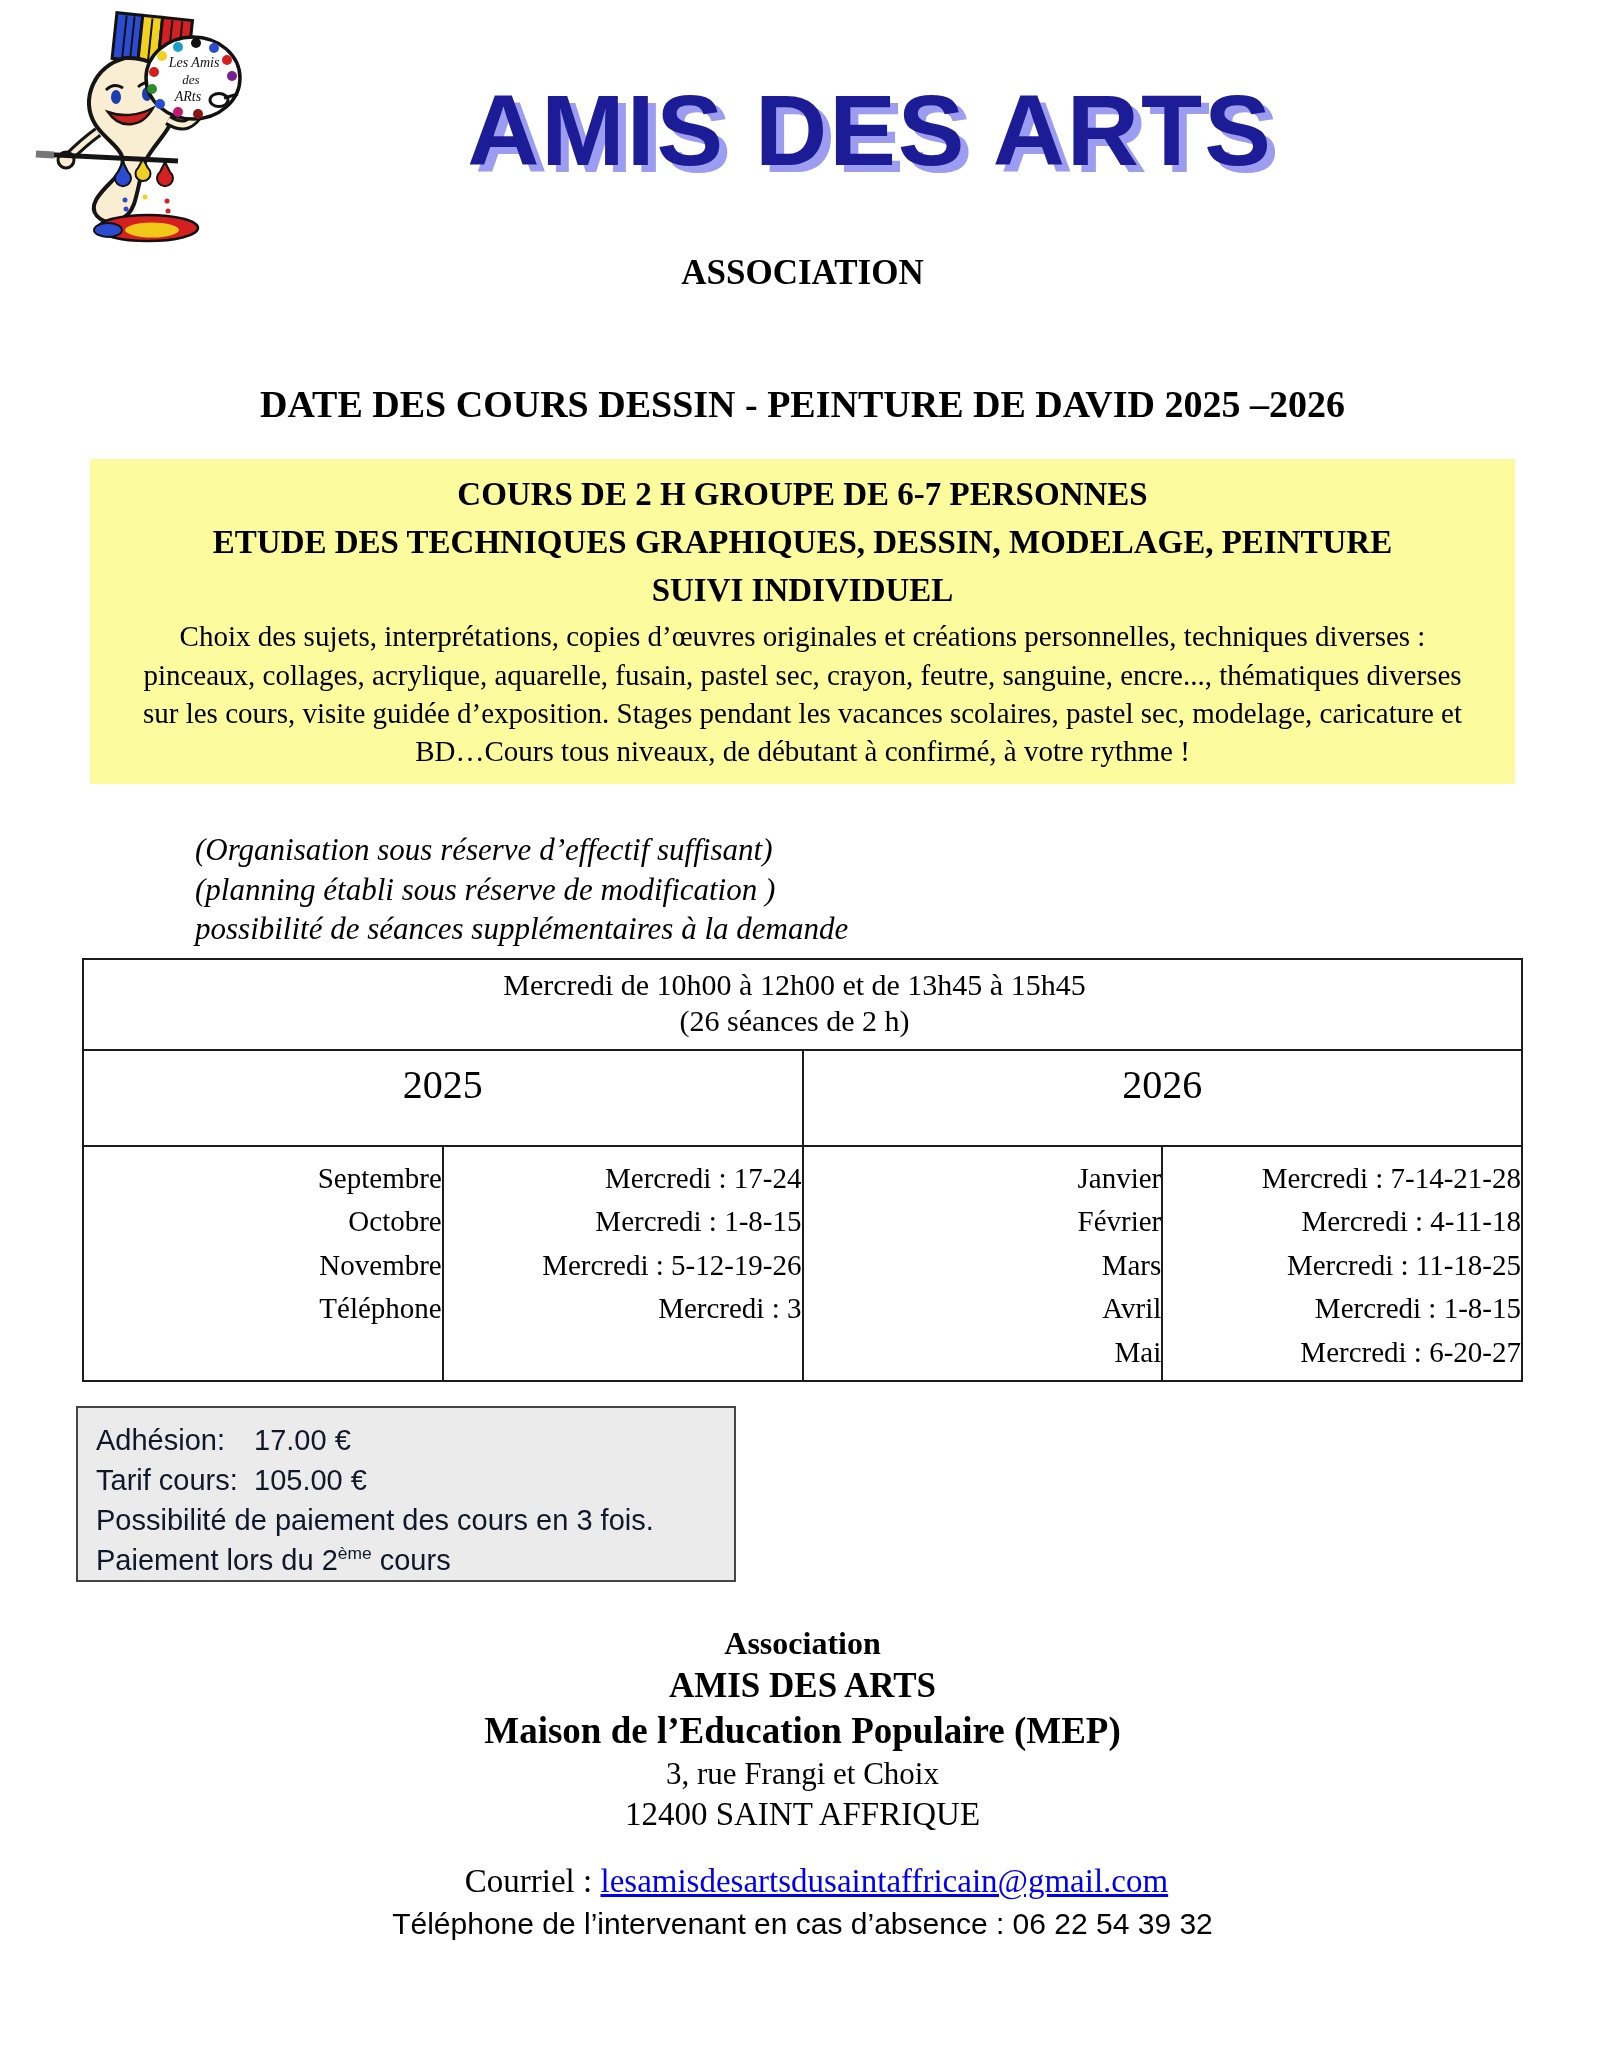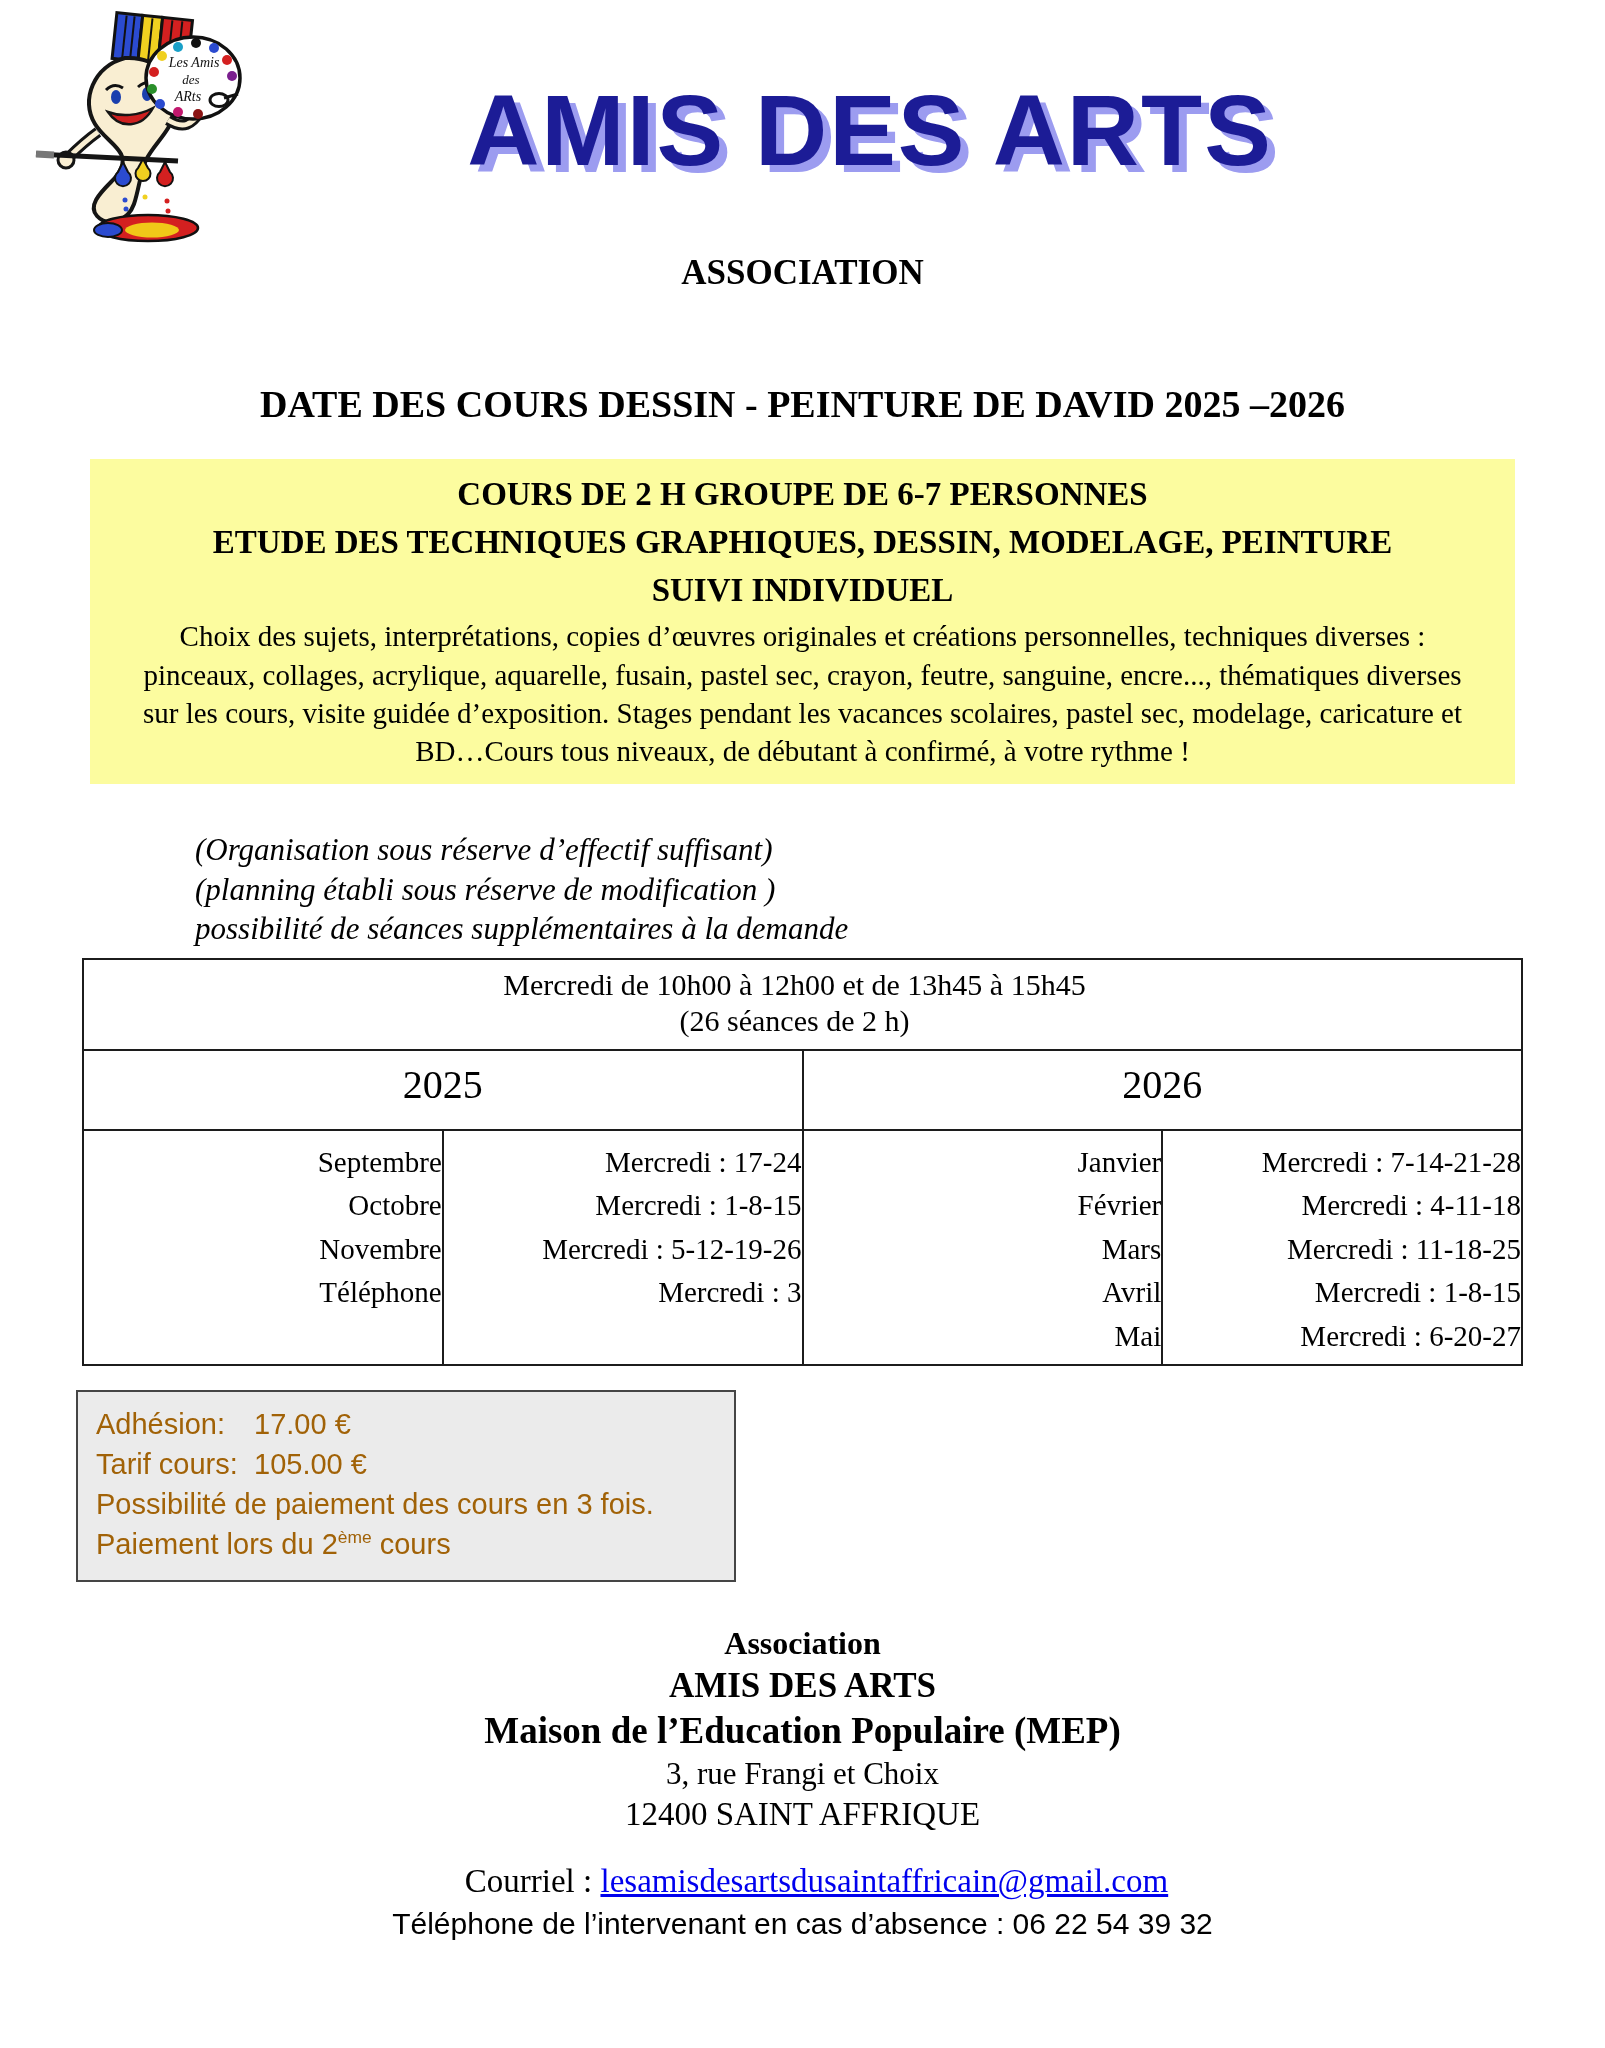--- a/index.html
+++ b/index.html
@@ -70,36 +70,36 @@
   
   table.schedule {
     margin: 10px 82px 0 82px;
     width: calc(100% - 164px);
     border-collapse: collapse;
     table-layout: fixed;
   }
   table.schedule td { border: 2px solid #1c1c1c; }
   td.sched-head { text-align: center; font-size: 30px; line-height: 1.22; padding: 7px 16px 9px 0; }
   td.year-cell {
-    height: 80px; vertical-align: top; text-align: center;
+    height: 96px; vertical-align: top; text-align: center;
     font-size: 40px; padding-top: 10px;
   }
   td.list-cell { height: 230px; vertical-align: top; font-size: 29px; line-height: 1.5; padding: 10px 0 6px 14px; text-align: right; }
 
   
   .pricing {
     margin: 24px 0 0 76px;
     width: 660px;
     border: 2px solid #454545;
     background: #ebebeb;
-    padding: 12px 18px 16px 18px;
+    padding: 12px 18px 0 18px;
     font-family: "Liberation Sans", "DejaVu Sans", sans-serif;
     font-size: 29px;
     line-height: 1.38;
-    color: #a16207;
+    color: #0f172a;
   }
   .price-label { display: inline-block; min-width: 158px; }
   .pricing sup { font-size: 0.6em; vertical-align: super; line-height: 0; }
 
   
   .footer { margin-top: 40px; text-align: center; }
   .f-line-1 { font-weight: bold; font-size: 32px; line-height: 42px; }
   .f-line-2 { font-weight: bold; font-size: 35px; line-height: 44px; }
   .f-line-3 { font-weight: bold; font-size: 37px; line-height: 46px; }
   .f-line-4 { font-size: 31px; line-height: 40px; }

